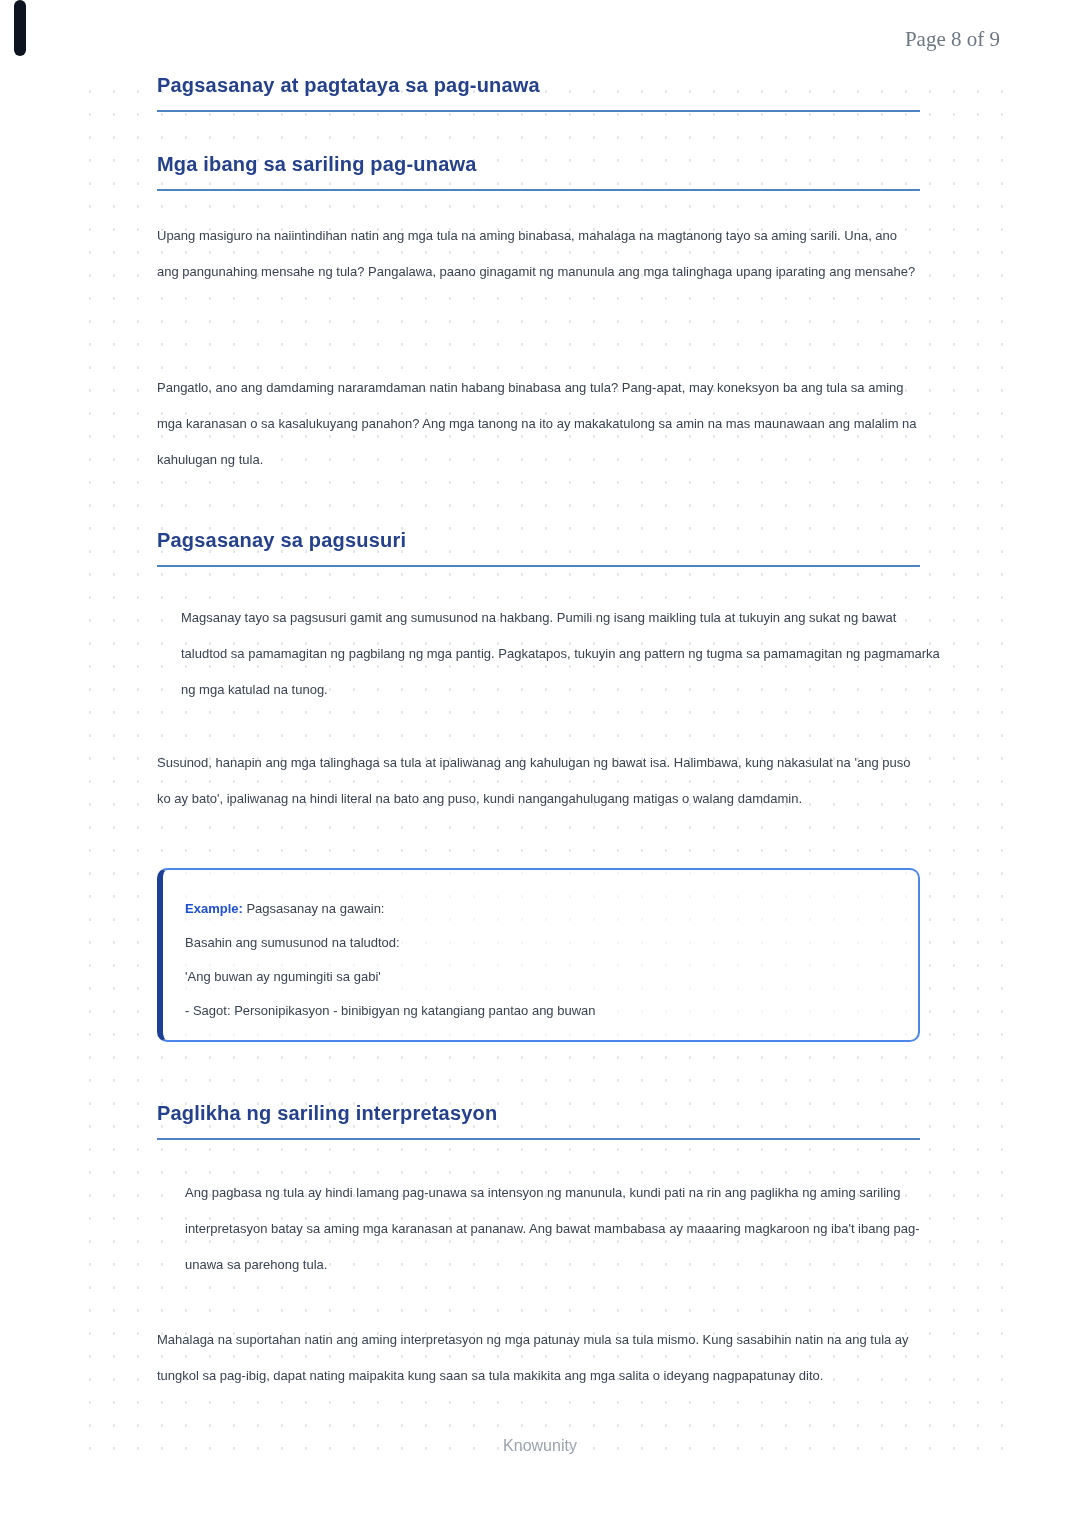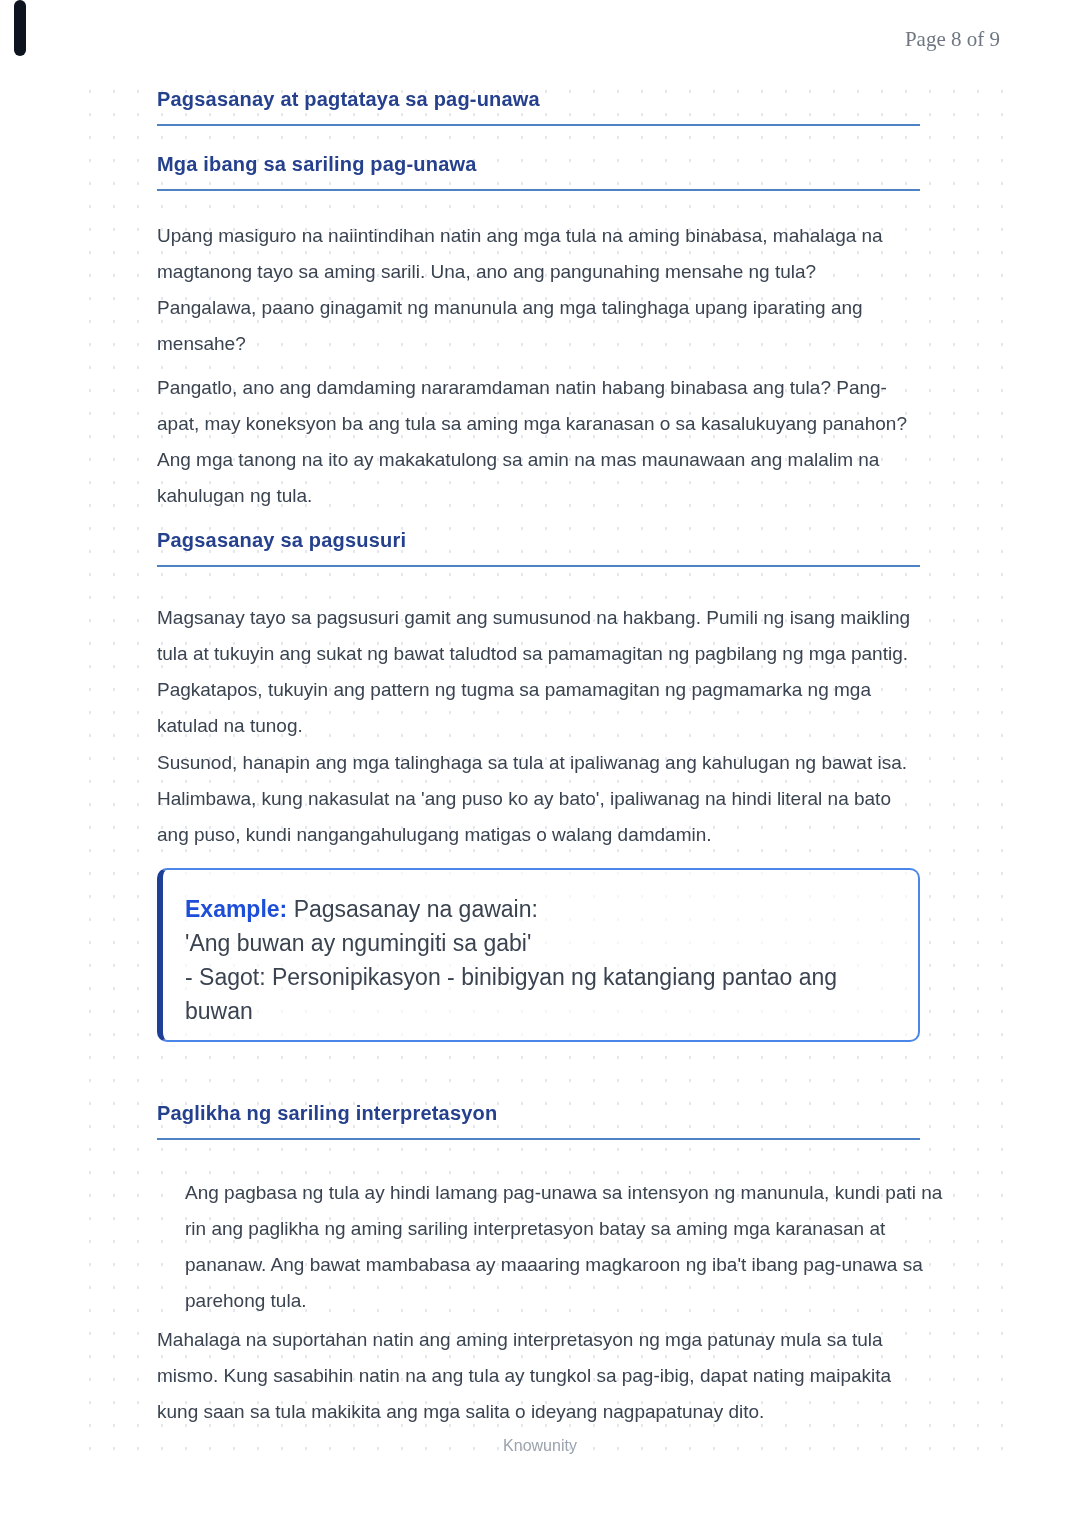--- a/index.html
+++ b/index.html
@@ -26,40 +26,40 @@
     font-size:21px; color:#6e7781;
   }
   .block { position:absolute; left:157px; width:763px; }
   .sec-heading {
     font-size:20px; font-weight:700; color:#25418d;
     margin:0; padding-bottom:13px;
     border-bottom:2px solid #4d82c4;
     letter-spacing:0.2px;
   }
   .para {
-    font-size:19px; line-height:36px; color:#3a4350; margin:0;
+    font-size:13px; line-height:36px; color:#3a4350; margin:0;
   }
   .example-box {
     box-sizing:border-box;
     border:2px solid #4c86e8;
     border-left:6px solid #1d3f96;
     border-radius:10px;
     padding:22px 24px 12px 22px;
     background:rgba(255,255,255,0.6);
   }
-  .ex-line { font-size:23px; line-height:34px; color:#3a4350; }
+  .ex-line { font-size:13px; line-height:34px; color:#3a4350; }
   .example-label { color:#1d4ed8; font-weight:700; }
   .footer-brand {
     position:absolute; top:1437px; left:0; width:1080px;
     text-align:center; font-size:16px; color:#9ba3ad;
   }
   
-  #h1 { top:88px; }   #h2 { top:153px; }
+  #h1 { top:74px; }   #h2 { top:153px; }
   #p1 { top:218px; }  #p2 { top:370px; }
-  #h3 { top:529px; }  #p3 { top:600px; }
+  #h3 { top:529px; }  #p3 { top:600px;margin-left:24px; }
   #p4 { top:745px; }  #ex { top:868px; }
   #h4 { top:1102px; } #p5 { top:1175px;margin-left:28px; }
   #p6 { top:1322px; }
 </style>
 </head>
 <body>
 
 <div class="dot-grid"></div>
 <div class="corner-bar"></div>
 
@@ -74,20 +74,21 @@
 <p id="p2" class="block para">Pangatlo, ano ang damdaming nararamdaman natin habang binabasa ang tula? Pang-apat, may koneksyon ba ang tula sa aming mga karanasan o sa kasalukuyang panahon? Ang mga tanong na ito ay makakatulong sa amin na mas maunawaan ang malalim na kahulugan ng tula.</p>
 
 <h2 id="h3" class="block sec-heading">Pagsasanay sa pagsusuri</h2>
 
 <p id="p3" class="block para">Magsanay tayo sa pagsusuri gamit ang sumusunod na hakbang. Pumili ng isang maikling tula at tukuyin ang sukat ng bawat taludtod sa pamamagitan ng pagbilang ng mga pantig. Pagkatapos, tukuyin ang pattern ng tugma sa pamamagitan ng pagmamarka ng mga katulad na tunog.</p>
 
 <p id="p4" class="block para">Susunod, hanapin ang mga talinghaga sa tula at ipaliwanag ang kahulugan ng bawat isa. Halimbawa, kung nakasulat na 'ang puso ko ay bato', ipaliwanag na hindi literal na bato ang puso, kundi nangangahulugang matigas o walang damdamin.</p>
 
 <div id="ex" class="block example-box">
   <div class="ex-line"><span class="example-label">Example:</span> <span>Pagsasanay na gawain:</span></div>
+  <div class="ex-line">Basahin ang sumusunod na taludtod:</div>
   <div class="ex-line">'Ang buwan ay ngumingiti sa gabi'</div>
   <div class="ex-line">- Sagot: Personipikasyon - binibigyan ng katangiang pantao ang buwan</div>
 </div>
 
 <h2 id="h4" class="block sec-heading">Paglikha ng sariling interpretasyon</h2>
 
 <p id="p5" class="block para">Ang pagbasa ng tula ay hindi lamang pag-unawa sa intensyon ng manunula, kundi pati na rin ang paglikha ng aming sariling interpretasyon batay sa aming mga karanasan at pananaw. Ang bawat mambabasa ay maaaring magkaroon ng iba't ibang pag-unawa sa parehong tula.</p>
 
 <p id="p6" class="block para">Mahalaga na suportahan natin ang aming interpretasyon ng mga patunay mula sa tula mismo. Kung sasabihin natin na ang tula ay tungkol sa pag-ibig, dapat nating maipakita kung saan sa tula makikita ang mga salita o ideyang nagpapatunay dito.</p>
 

